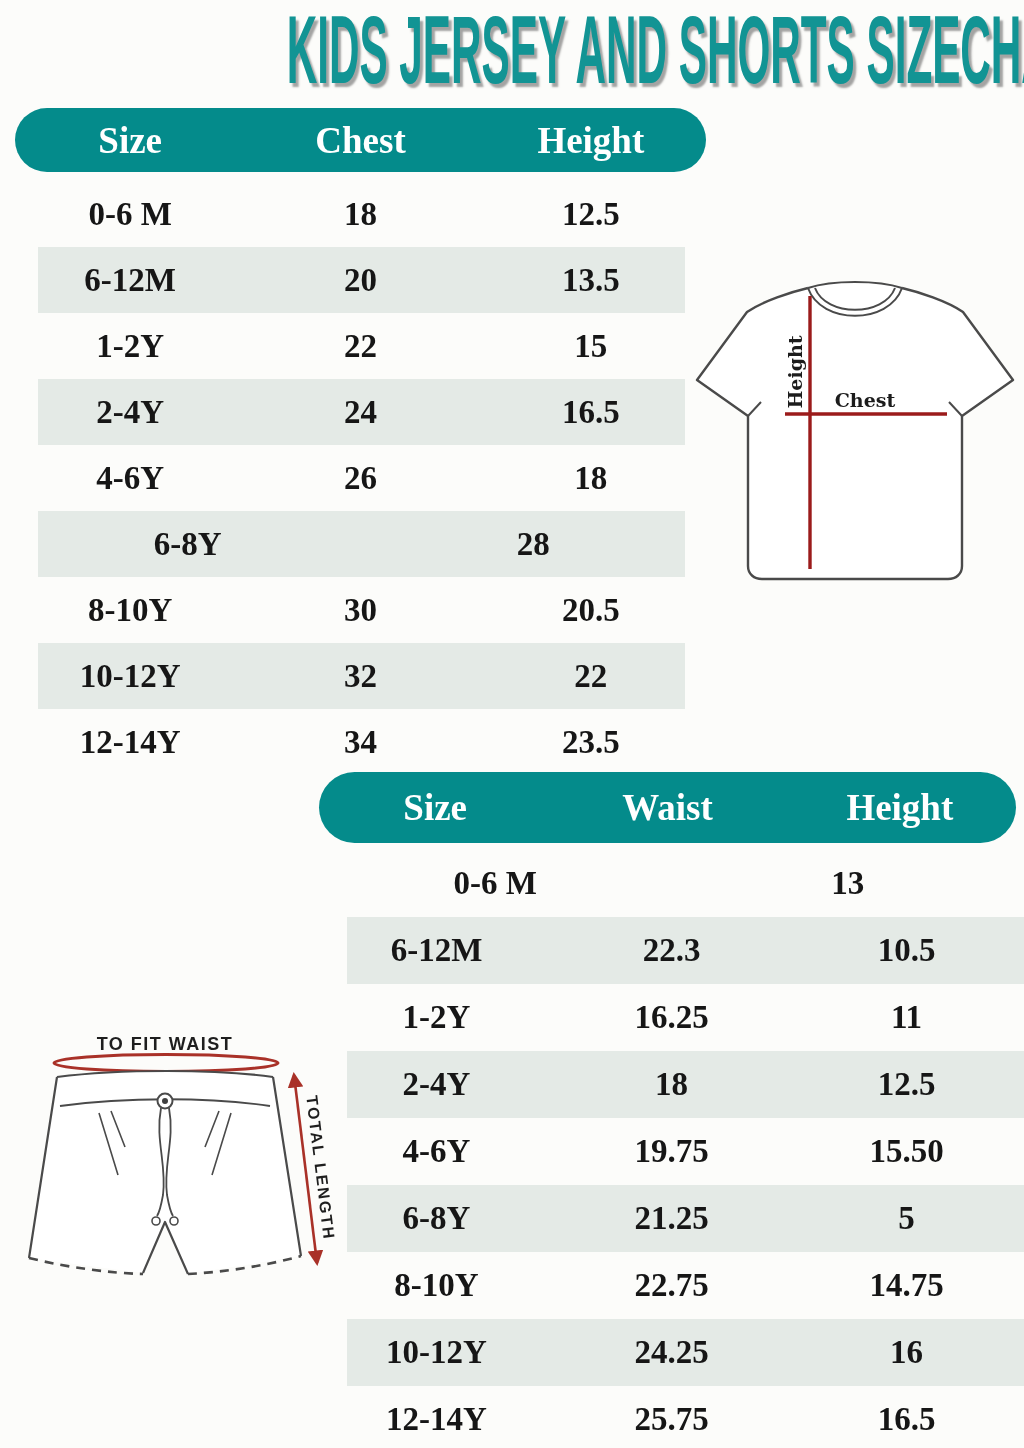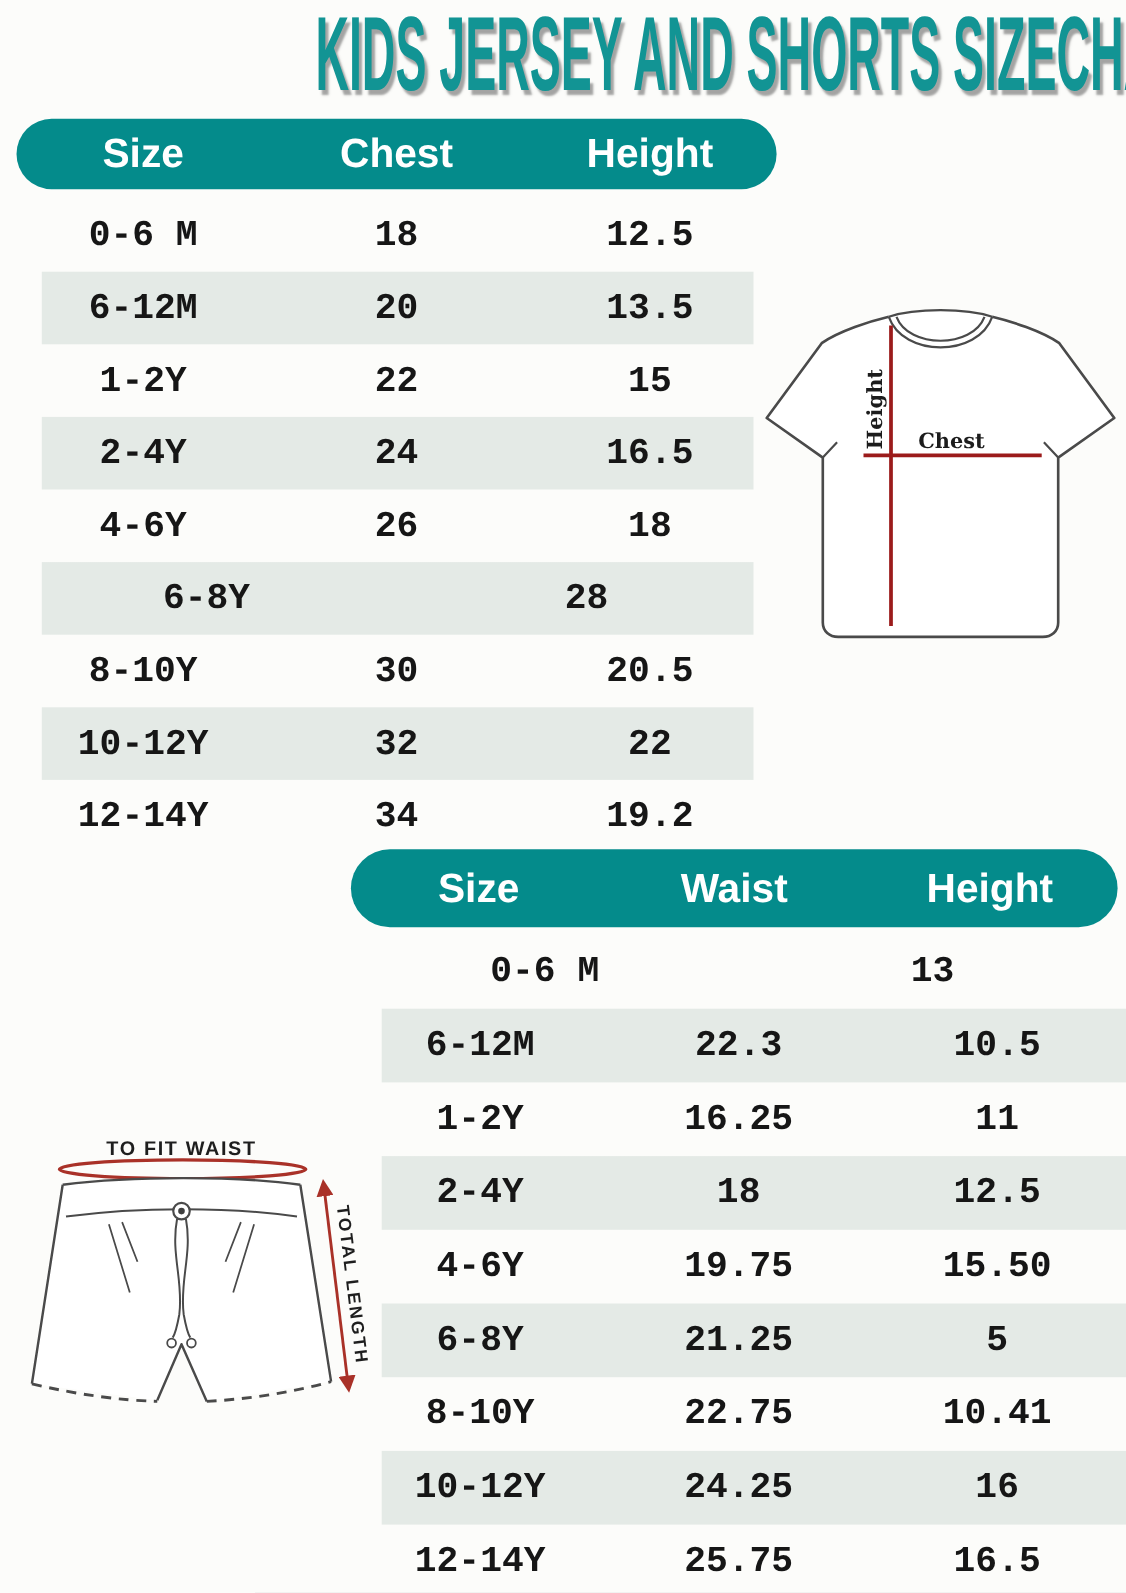--- a/index.html
+++ b/index.html
@@ -31,33 +31,33 @@
   .sizetable{position:absolute;}
   .t1{left:15px;top:108px;width:691px;}
   .t2{left:319px;top:772px;width:705px;}
   .pill{
     background:var(--teal);border-radius:40px;display:flex;align-items:center;
   }
   .t1 .pill{width:691px;height:64px;}
   .t2 .pill{width:697px;height:71px;}
   .hcell{
     flex:1;text-align:center;color:var(--header-text);
-    font-family:Liberation Sans, sans-serif;
+    font-family:Liberation Serif, serif;
     font-weight:bold;font-size:37px;
   }
   .rows{display:block;}
   .t1 .rows{margin-top:9px;}
   .t2 .rows{margin-top:7px;}
   .trow{display:flex;align-items:center;height:66px;}
   .t2 .trow{height:67px;}
   .t1 .trow.stripe{background:linear-gradient(var(--stripe),var(--stripe)) 23px 0/647px 100% no-repeat;}
   .t2 .trow.stripe{background:linear-gradient(var(--stripe),var(--stripe)) 28px 0/677px 100% no-repeat;}
   .cell{
     flex:1;text-align:center;color:var(--text);
-    font-family:Liberation Mono, monospace;
+    font-family:Liberation Serif, serif;
     font-weight:bold;font-size:33px;
   }
   .tee-svg{position:absolute;left:695px;top:268px;width:320px;height:330px;}
   .shorts-svg{position:absolute;left:15px;top:1025px;width:330px;height:310px;}
   .diagram-serif{
     font-family:"DejaVu Serif","Liberation Serif",serif;font-weight:bold;
   }
   .diagram-sans{
     font-family:"Liberation Sans",sans-serif;font-weight:bold;
   }
@@ -111,21 +111,21 @@
           <span class="cell">20.5</span>
         </div>
         <div class="trow stripe">
           <span class="cell">10-12Y</span>
           <span class="cell">32</span>
           <span class="cell">22</span>
         </div>
         <div class="trow">
           <span class="cell">12-14Y</span>
           <span class="cell">34</span>
-          <span class="cell">19.2</span>
+          <span class="cell">23.5</span>
         </div>
       </div>
   </section>
 
   <svg class="tee-svg" viewBox="0 0 320 330" xmlns="http://www.w3.org/2000/svg">
     <path fill="#ffffff" stroke="none" d="M113,20 C96,24 68,33 52,44 L2,112 L53,148 L53,298 C53,306 59,311 67,311 L253,311 C261,311 267,306 267,298 L267,148 L318,112 L268,44 C252,33 224,24 207,20 C180,12 140,12 113,20 Z"></path>
     <path fill="none" stroke="var(--outline)" stroke-width="2.4" stroke-linejoin="round" d="M113,20 C96,24 68,33 52,44 L2,112 L53,148 L53,298 C53,306 59,311 67,311 L253,311 C261,311 267,306 267,298 L267,148 L318,112 L268,44 C252,33 224,24 207,20"></path>
     <path fill="none" stroke="var(--outline)" stroke-width="2" d="M113,20 C137,12 183,12 207,20 M113,20 C126,57 194,57 207,20 M120,20 C131,49 189,49 200,20"></path>
     <path fill="none" stroke="var(--outline)" stroke-width="2" d="M53,148 L66,134 M267,148 L254,134"></path>
     <path fill="none" stroke="var(--tee-line)" stroke-width="3.4" d="M115,28 L115,301"></path>
@@ -166,21 +166,21 @@
           <span class="cell">15.50</span>
         </div>
         <div class="trow stripe">
           <span class="cell">6-8Y</span>
           <span class="cell">21.25</span>
           <span class="cell">5</span>
         </div>
         <div class="trow">
           <span class="cell">8-10Y</span>
           <span class="cell">22.75</span>
-          <span class="cell">10.41</span>
+          <span class="cell">14.75</span>
         </div>
         <div class="trow stripe">
           <span class="cell">10-12Y</span>
           <span class="cell">24.25</span>
           <span class="cell">16</span>
         </div>
         <div class="trow">
           <span class="cell">12-14Y</span>
           <span class="cell">25.75</span>
           <span class="cell">16.5</span>

